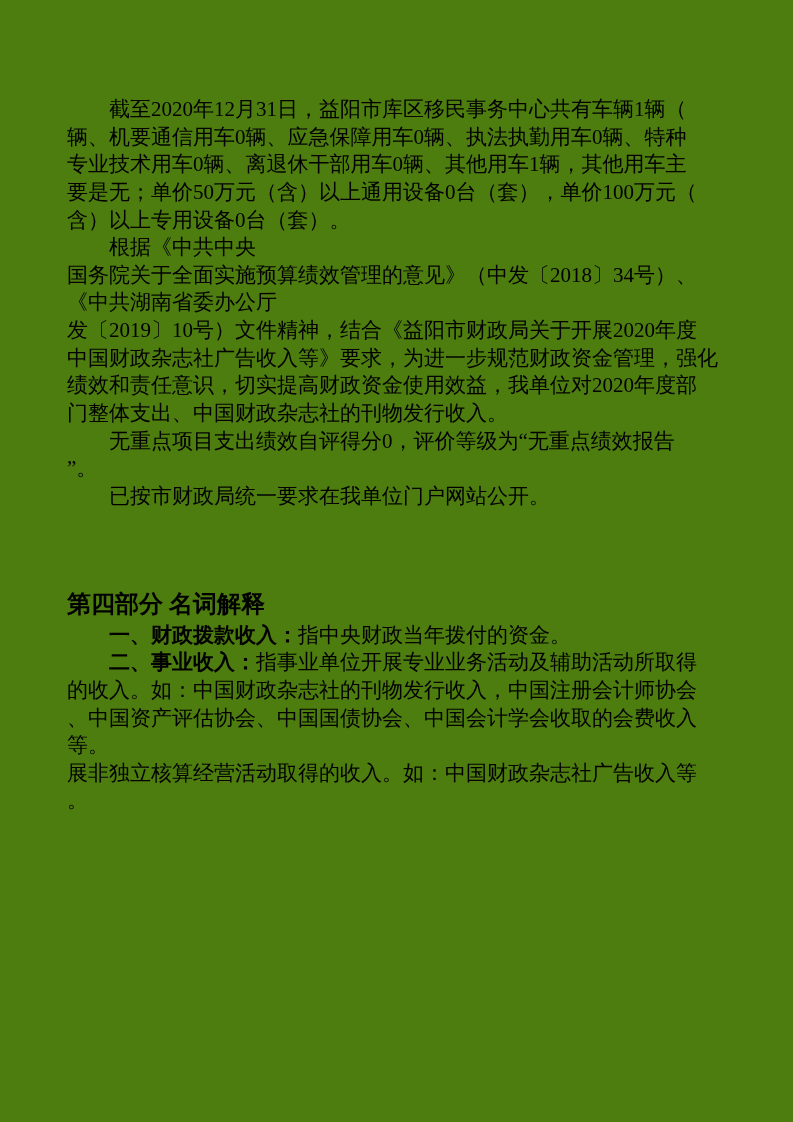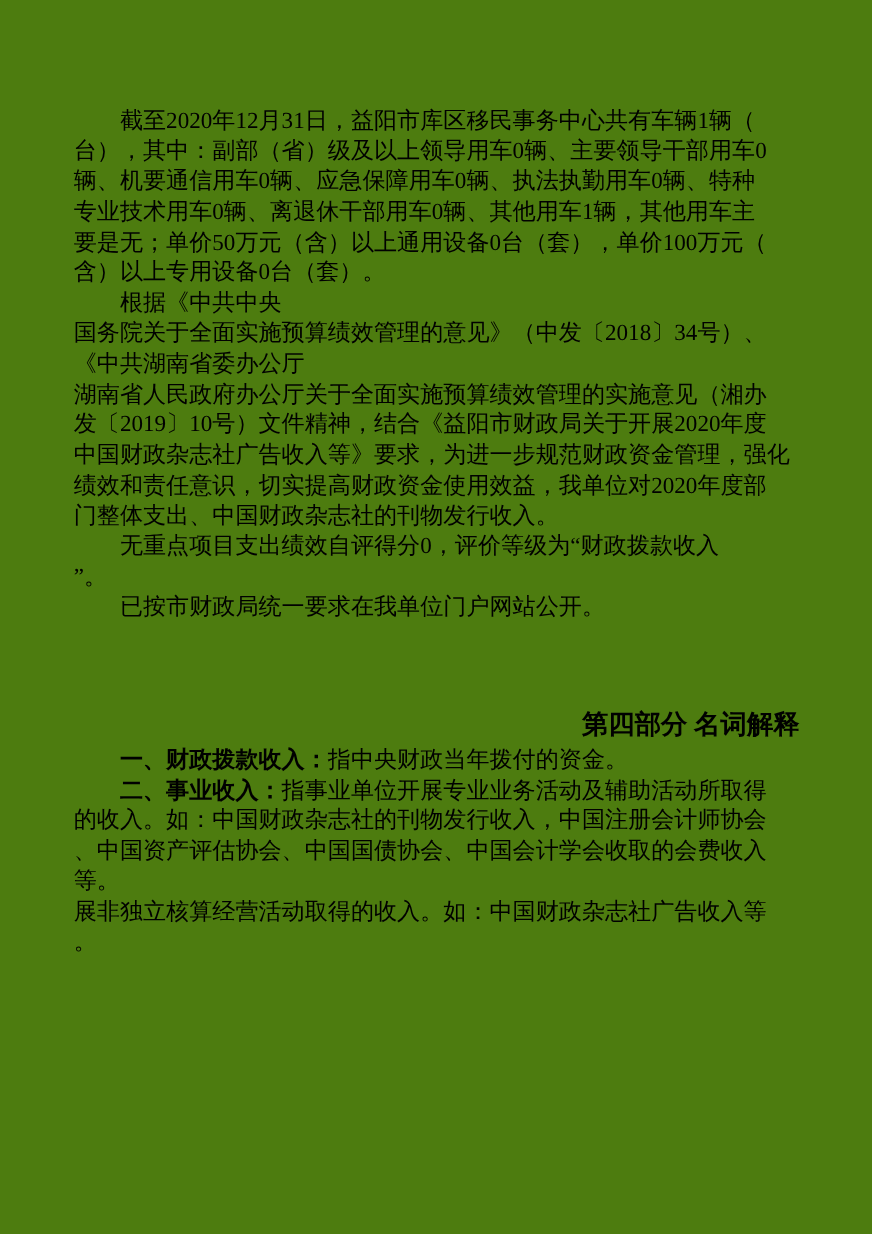--- a/index.html
+++ b/index.html
@@ -23,58 +23,56 @@
     line-height: 27.65px;
   }
   .line {
     white-space: nowrap;
     height: 27.65px;
   }
   .indent { text-indent: 42px; }
   .bold { font-weight: bold; }
   .spacer-3lines { height: 75px; }
   .part-title {
-    text-align: right;
+    text-align: left;
     font-weight: bold;
     font-size: 24px;
     line-height: 36px;
     height: 36px;
     white-space: nowrap;
   }
 </style>
 </head>
 <body>
 
 <div class="page">
   <div class="content">
 
     <div>
       <div class="line indent">截至2020年12月31日，益阳市库区移民事务中心共有车辆1辆（</div>
-      <div class="line">台），其中：副部（省）级及以上领导用车0辆、主要领导干部用车0</div>
       <div class="line">辆、机要通信用车0辆、应急保障用车0辆、执法执勤用车0辆、特种</div>
       <div class="line">专业技术用车0辆、离退休干部用车0辆、其他用车1辆，其他用车主</div>
       <div class="line">要是无；单价50万元（含）以上通用设备0台（套），单价100万元（</div>
       <div class="line">含）以上专用设备0台（套）。</div>
     </div>
 
 
     <div>
       <div class="line indent">根据《中共中央</div>
       <div class="line">国务院关于全面实施预算绩效管理的意见》（中发〔2018〕34号）、</div>
       <div class="line">《中共湖南省委办公厅</div>
-      <div class="line">湖南省人民政府办公厅关于全面实施预算绩效管理的实施意见（湘办</div>
       <div class="line">发〔2019〕10号）文件精神，结合《益阳市财政局关于开展2020年度</div>
       <div class="line">中国财政杂志社广告收入等》要求，为进一步规范财政资金管理，强化</div>
       <div class="line">绩效和责任意识，切实提高财政资金使用效益，我单位对2020年度部</div>
       <div class="line">门整体支出、中国财政杂志社的刊物发行收入。</div>
     </div>
 
 
     <div>
-      <div class="line indent">无重点项目支出绩效自评得分0，评价等级为“财政拨款收入</div>
+      <div class="line indent">无重点项目支出绩效自评得分0，评价等级为“无重点绩效报告</div>
       <div class="line">”。</div>
     </div>
 
     <div class="line indent">已按市财政局统一要求在我单位门户网站公开。</div>
 
     <div class="spacer-3lines"></div>
 
     <div class="part-title">第四部分 名词解释</div>
 
     <div>

